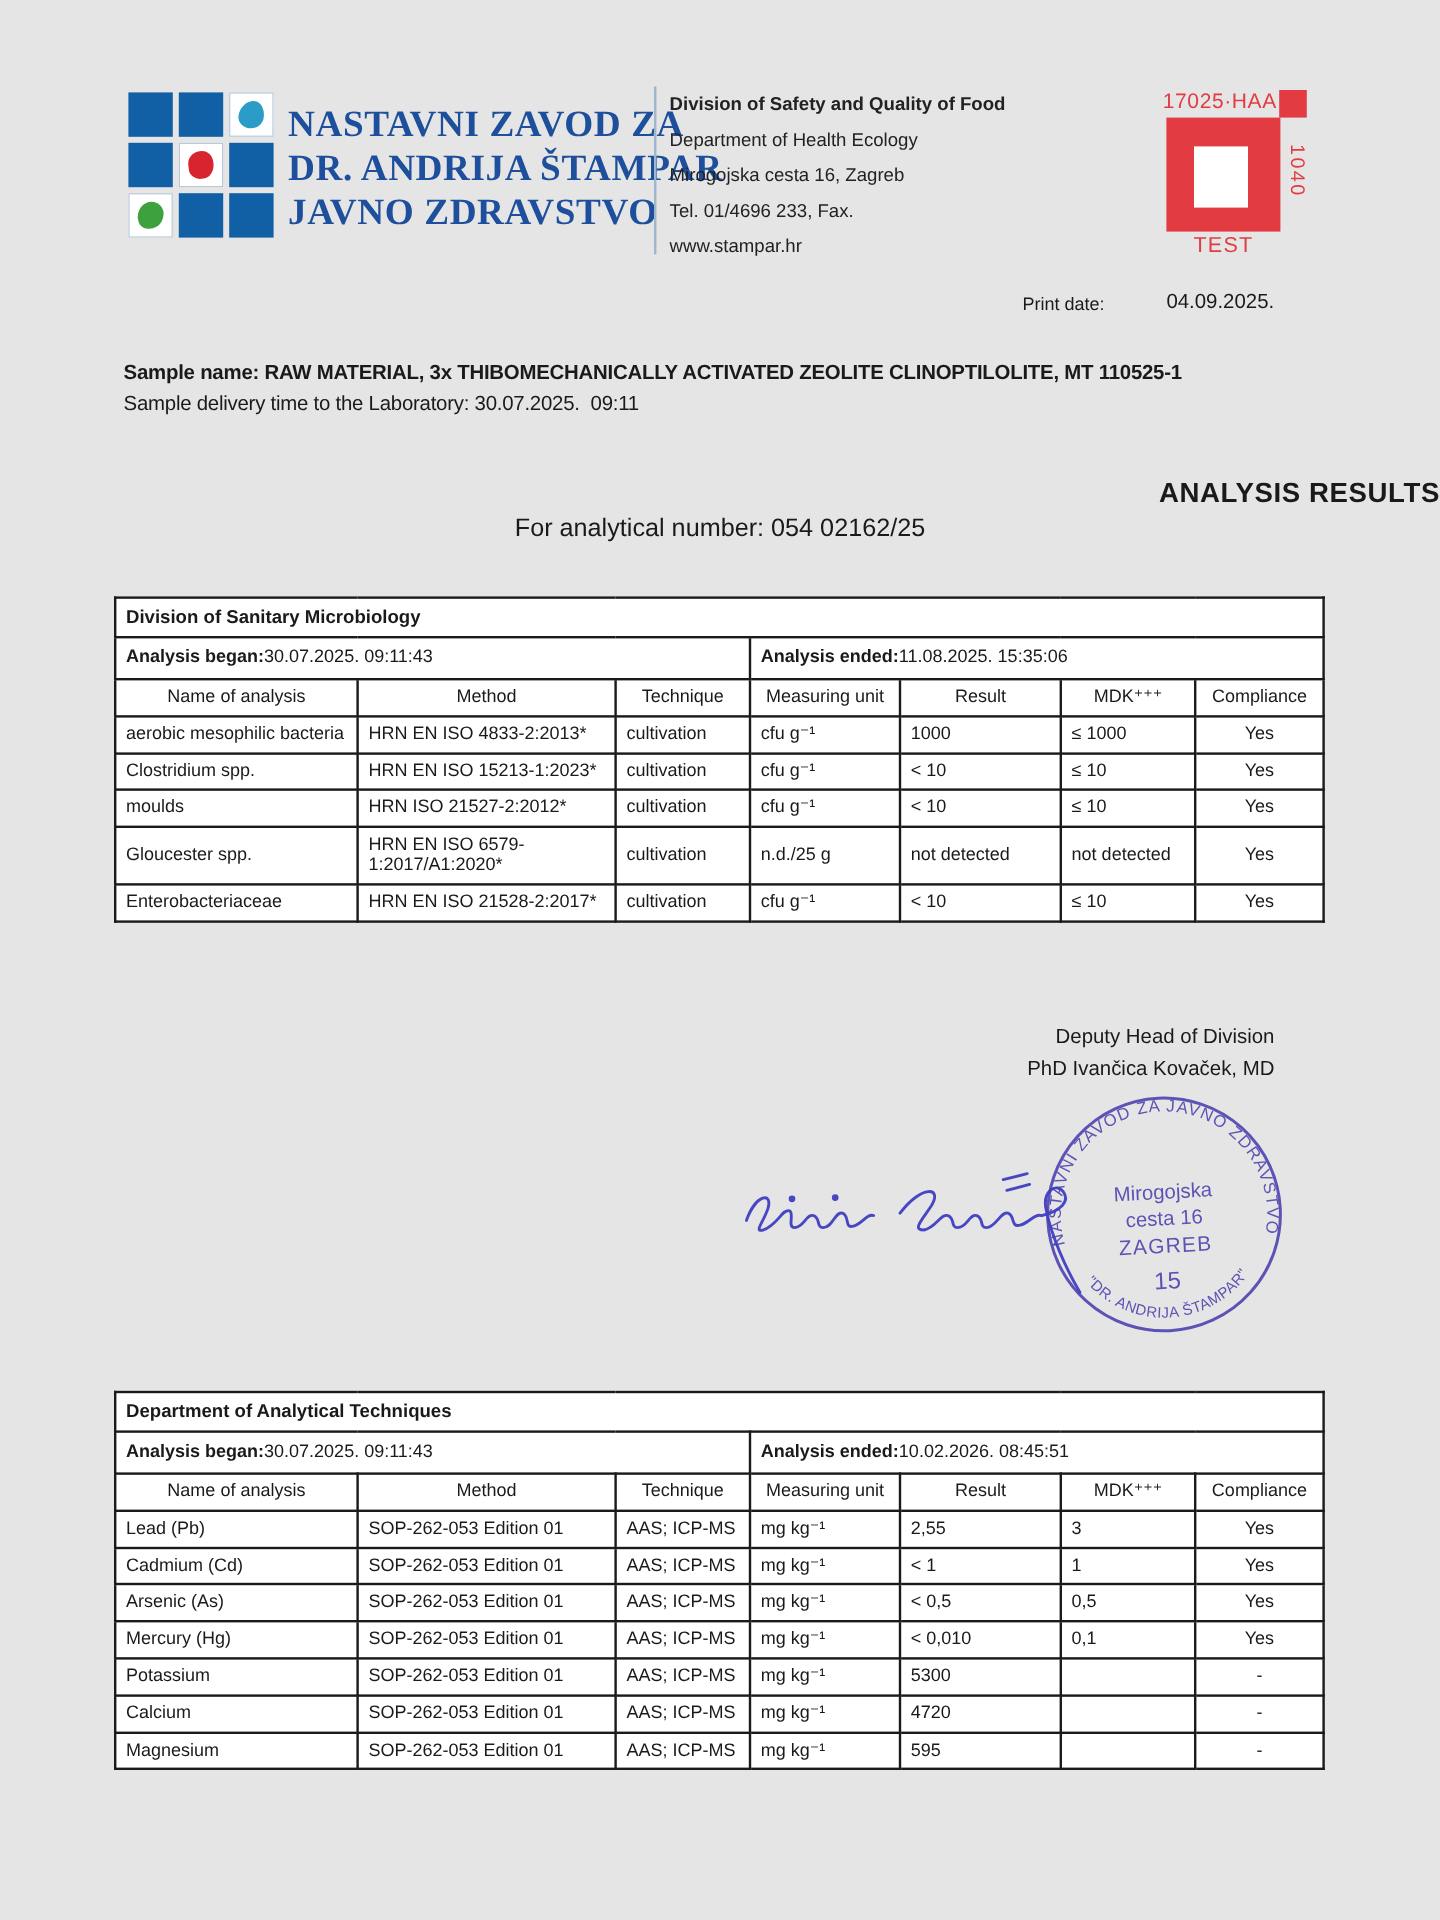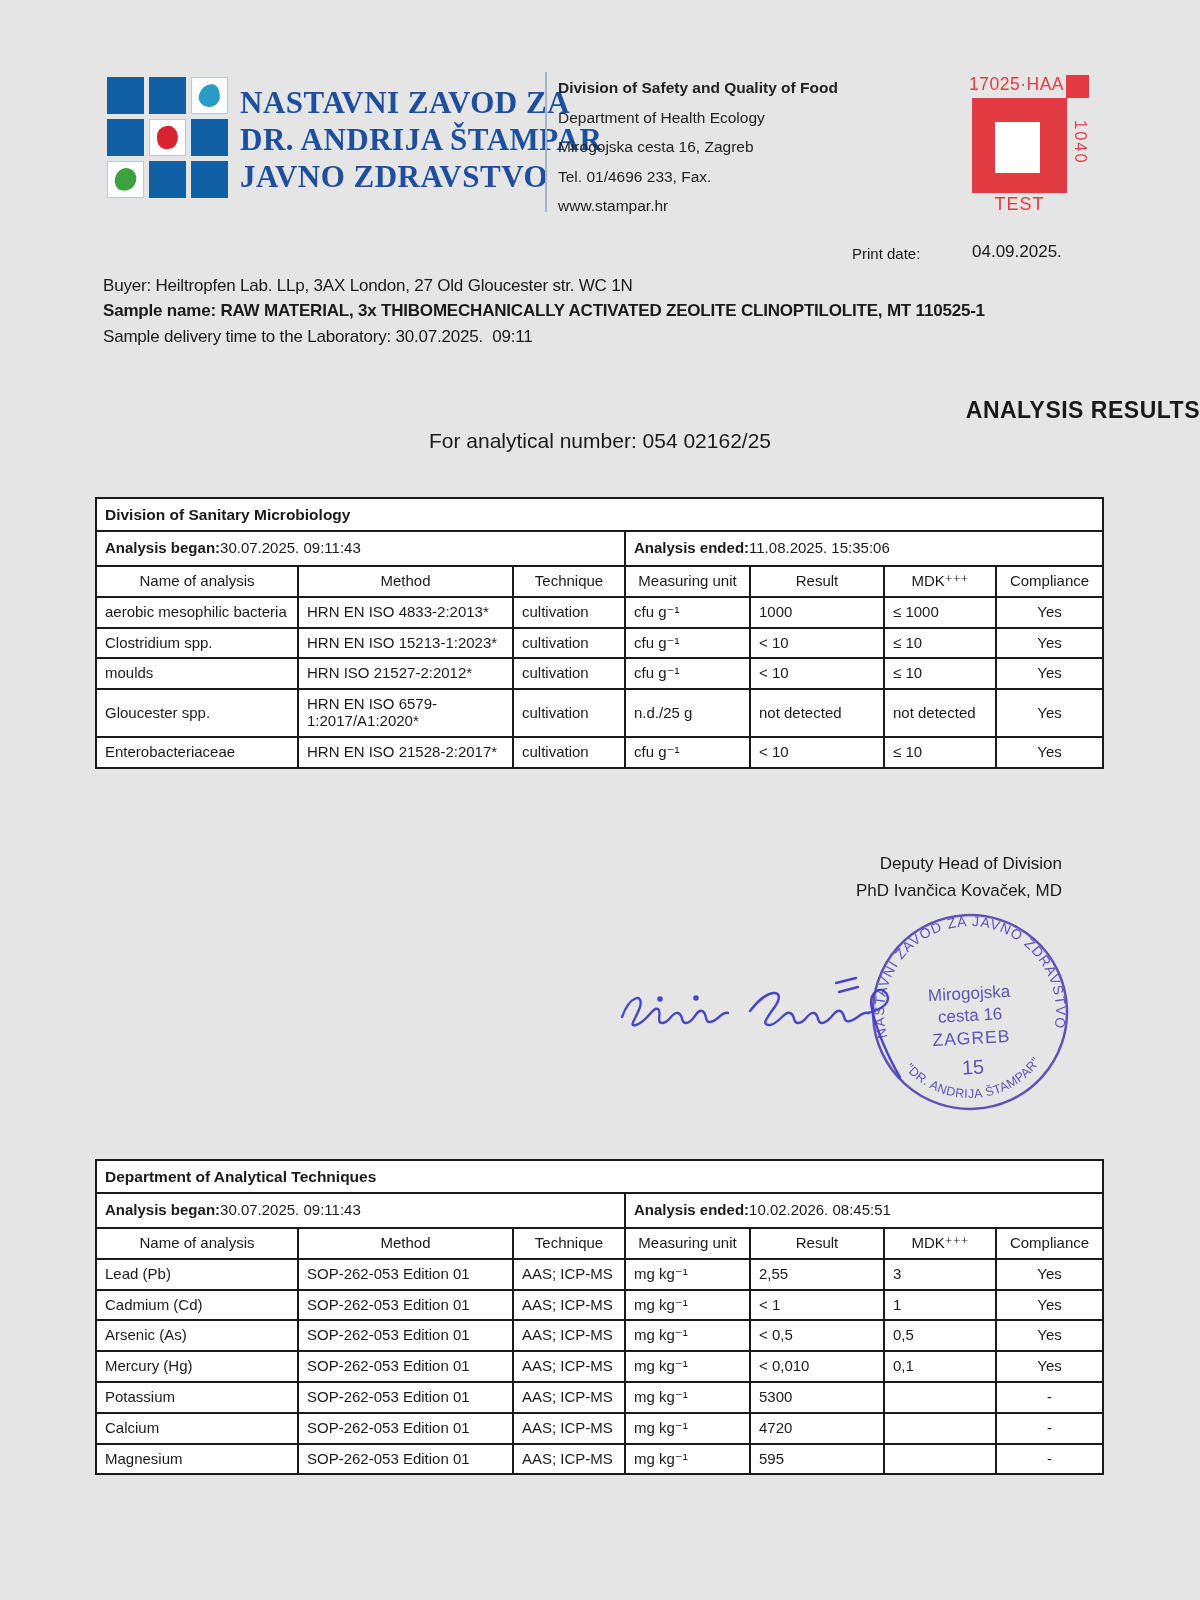--- a/index.html
+++ b/index.html
@@ -104,21 +104,20 @@
     <div class="badge-sq-small"></div>
     <div class="badge-sq">
       <div class="badge-hole"></div>
     </div>
     <div class="badge-num">1040</div>
     <div class="badge-label">TEST</div>
   </div>
 
   <div class="abs printdate-label">Print date:</div>
   <div class="abs printdate-value">04.09.2025.</div>
-  <div class="abs buyer">Buyer: Heiltropfen Lab. LLp, 3AX London, 27 Old Gloucester str. WC 1N</div>
   <div class="abs sample">Sample name: RAW MATERIAL, 3x THIBOMECHANICALLY ACTIVATED ZEOLITE CLINOPTILOLITE, MT 110525-1</div>
   <div class="abs delivery">Sample delivery time to the Laboratory: 30.07.2025.  09:11</div>
 
   <div class="abs title">ANALYSIS RESULTS</div>
   <div class="abs subtitle">For analytical number: 054 02162/25</div>
 
   <table class="abs tbl t1">
     <colgroup>
         <col style="width:202px">
         <col style="width:215px">

